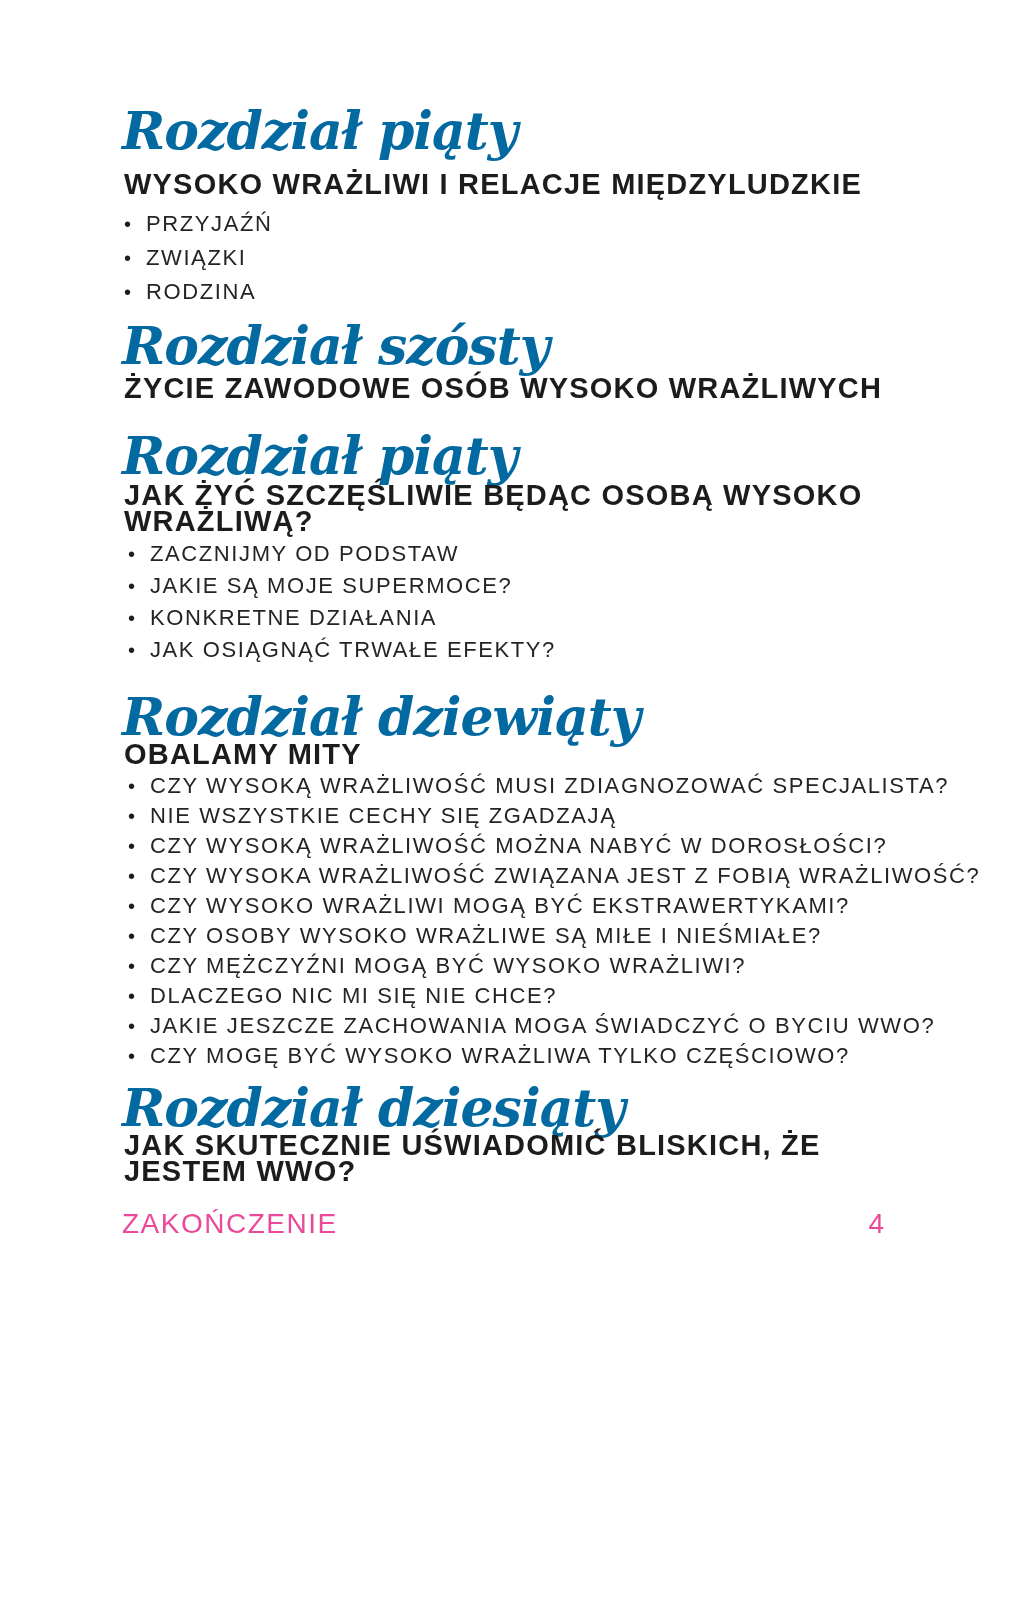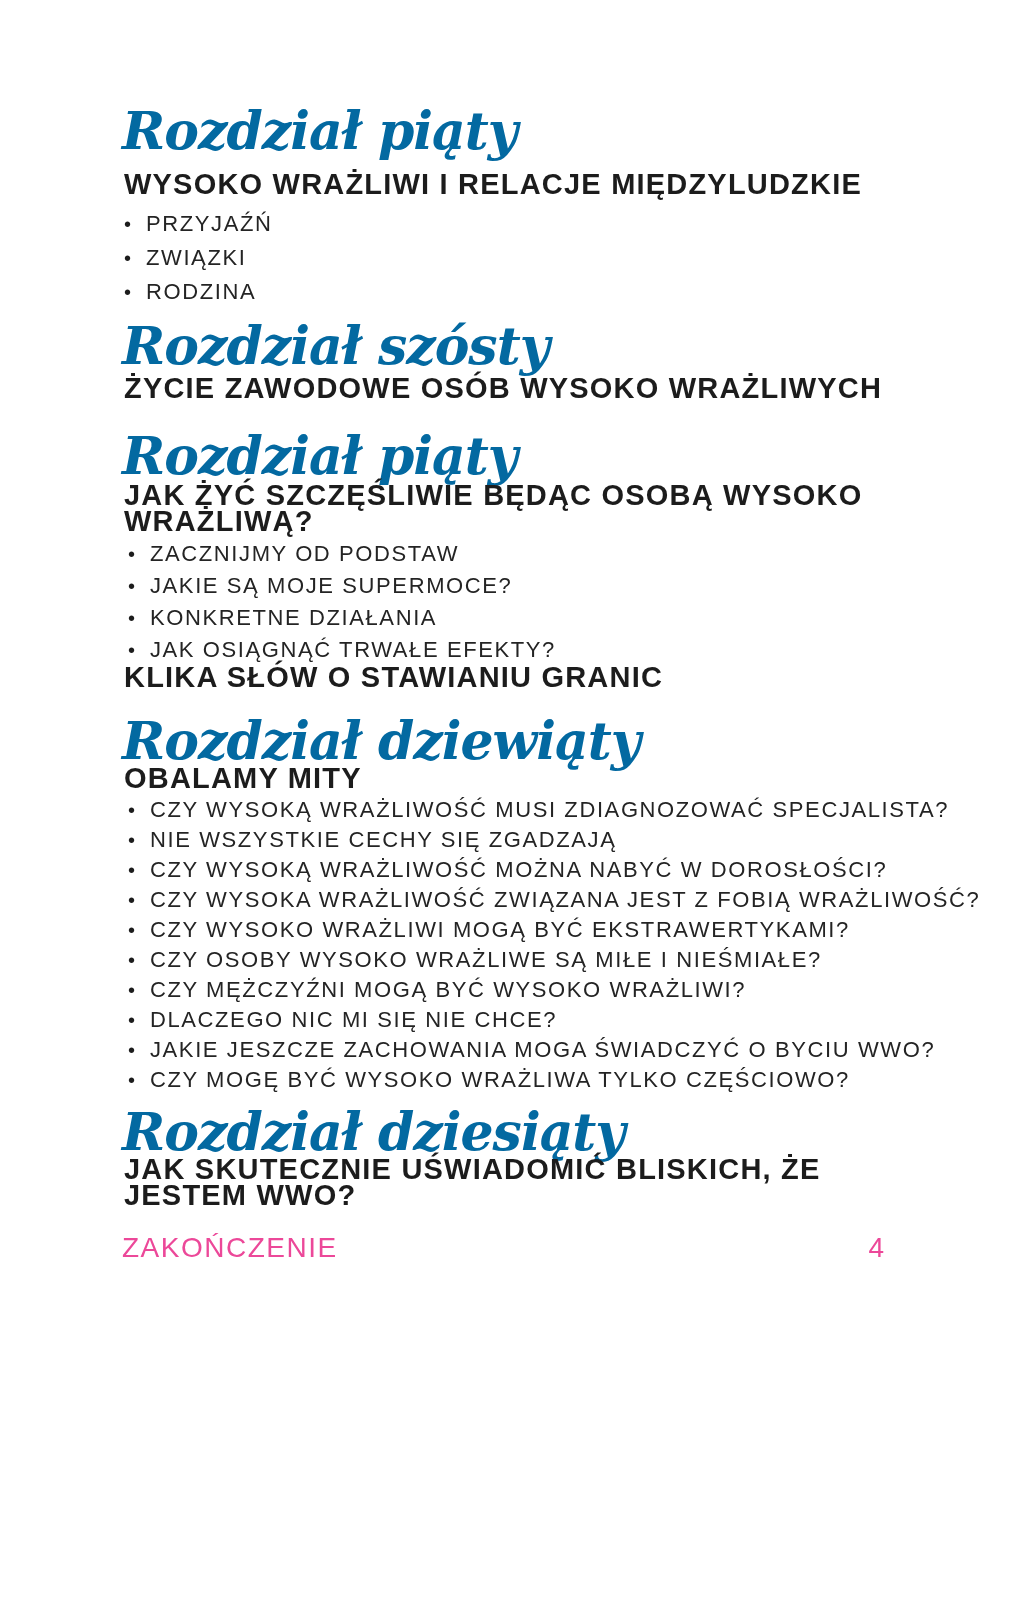--- a/index.html
+++ b/index.html
@@ -140,21 +140,20 @@
             <span>KONKRETNE DZIAŁANIA</span>
           </li>
         <li>
             <span class="dot">•</span>
             <span>JAK OSIĄGNĄĆ TRWAŁE EFEKTY?</span>
           </li>
       </ul>
     </section>
 
     <section class="section s4">
-      <div class="title">KLIKA SŁÓW O STAWIANIU GRANIC</div>
     </section>
 
     <section class="section s5">
       <div class="script">Rozdział dziewiąty</div>
       <div class="title">OBALAMY MITY</div>
       <ul class="topics">
         <li>
             <span class="dot">•</span>
             <span>CZY WYSOKĄ WRAŻLIWOŚĆ MUSI ZDIAGNOZOWAĆ SPECJALISTA?</span>
           </li>

